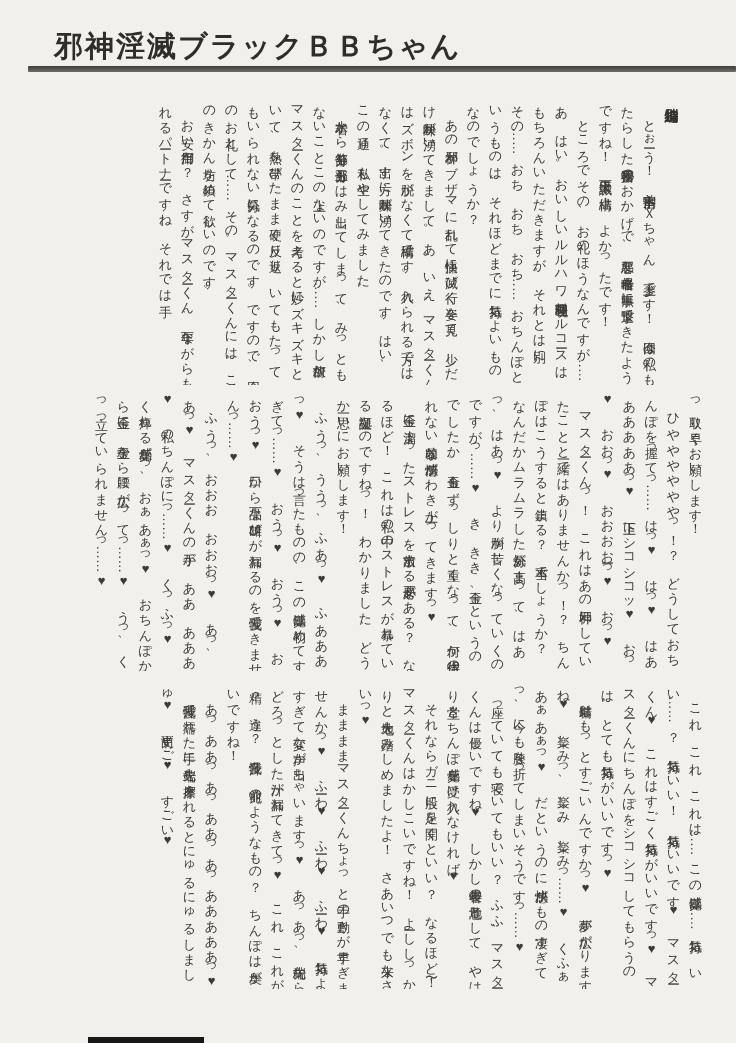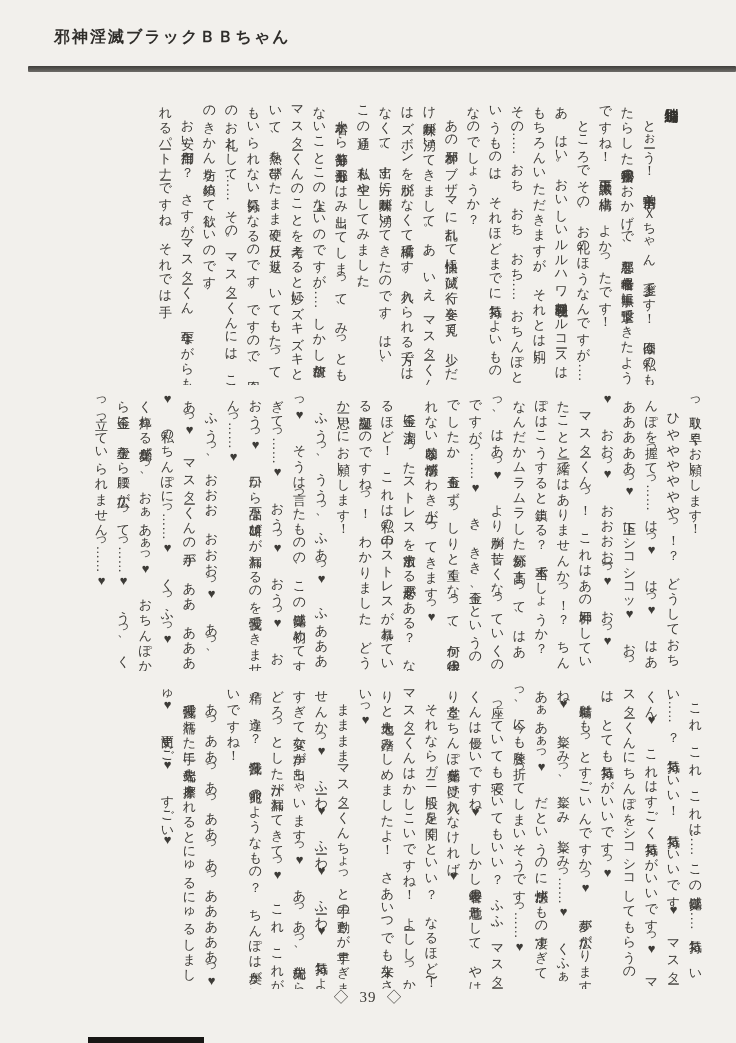--- a/index.html
+++ b/index.html
@@ -11,21 +11,21 @@
   .page{
     position:relative;
     width:736px;height:1043px;
     background:#f2f0ec;
     overflow:hidden;
   }
   .page-title{
     position:absolute;
     left:54px;top:27px;
     margin:0;
-    font-size:16px;
+    font-size:29px;
     font-weight:600;
     letter-spacing:2px;
     color:#2f2d2a;
   }
   .title-rule{
     position:absolute;
     left:28px;right:0;top:66px;
     height:6px;
     background:linear-gradient(#3f3e3b,#6e6c68);
     border-radius:1px;
@@ -105,19 +105,16 @@
       <p>　射精はもっとすごいんですかっ♥　夢が広がりますね♥　楽しみっ、楽しみ、楽しみっ……♥　くふぁあぁあぁっ♥　だというのに快感がもの凄すぎてっ、今にも膝を折ってしまいそうですっ……♥</p>
       <p>　座っていても寝ていてもいい？　ふふ、マスターくんは優しいですね♥　しかし年長者の意地として、やはり堂々とちんぽ感覚を受け入れなければ♥</p>
       <p>　それならガニ股に足を開くといい？　なるほど〜！　マスターくんはかしこいですね！　よーししっかりと大地を踏みしめましたよ！　さあいつでも来なさいっ♥</p>
       <p>　ままままマスターくんちょっと手の動きが早すぎませんかっ♥　ふーわ♥　ふーわ♥　ふーわ♥　気持ちよすぎて変な声が出ちゃいますっ♥　あっあっ、先端からどろっとした汁が漏れてきてっ♥　これ、これが射精？　違う？　我慢汁？　前兆のようなもの？　ちんぽは奥が深いですね！</p>
       <p>　あっああっあっああっあっあああああっ♥</p>
       <p>　我慢汁で濡れた手に先端を摩擦されるとにゅるにゅるしましゅ♥　尚更すご♥　すごい♥</p>
     </section>
 
   </main>
 
-  <footer class="page-footer">
-    <span>◇</span><span class="num">39</span><span>◇</span>
-  </footer>
 
   <div class="scan-artifact"></div>
 
 </div>
 
 </body></html>

